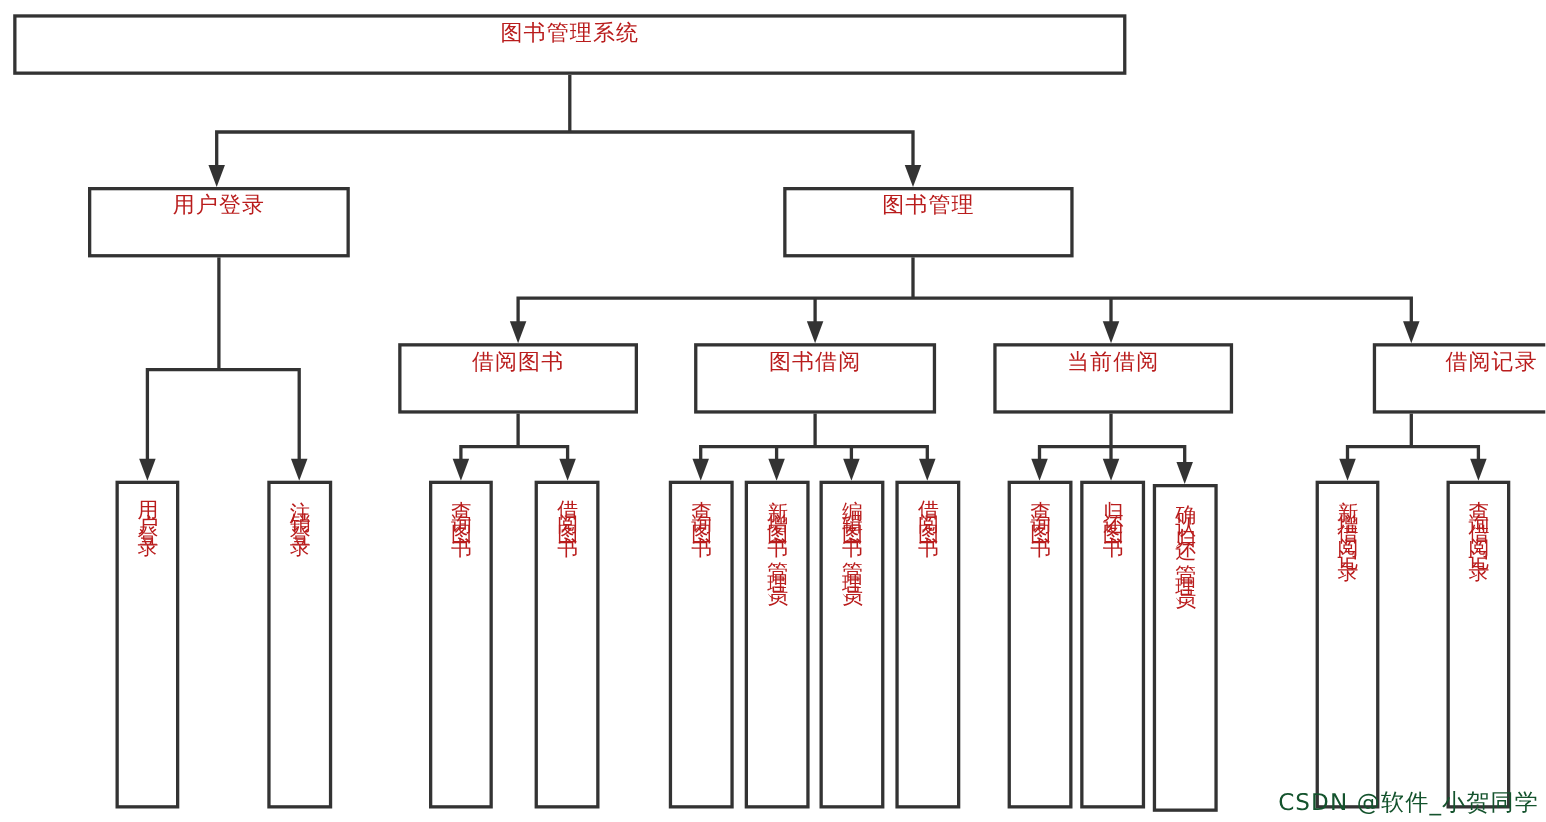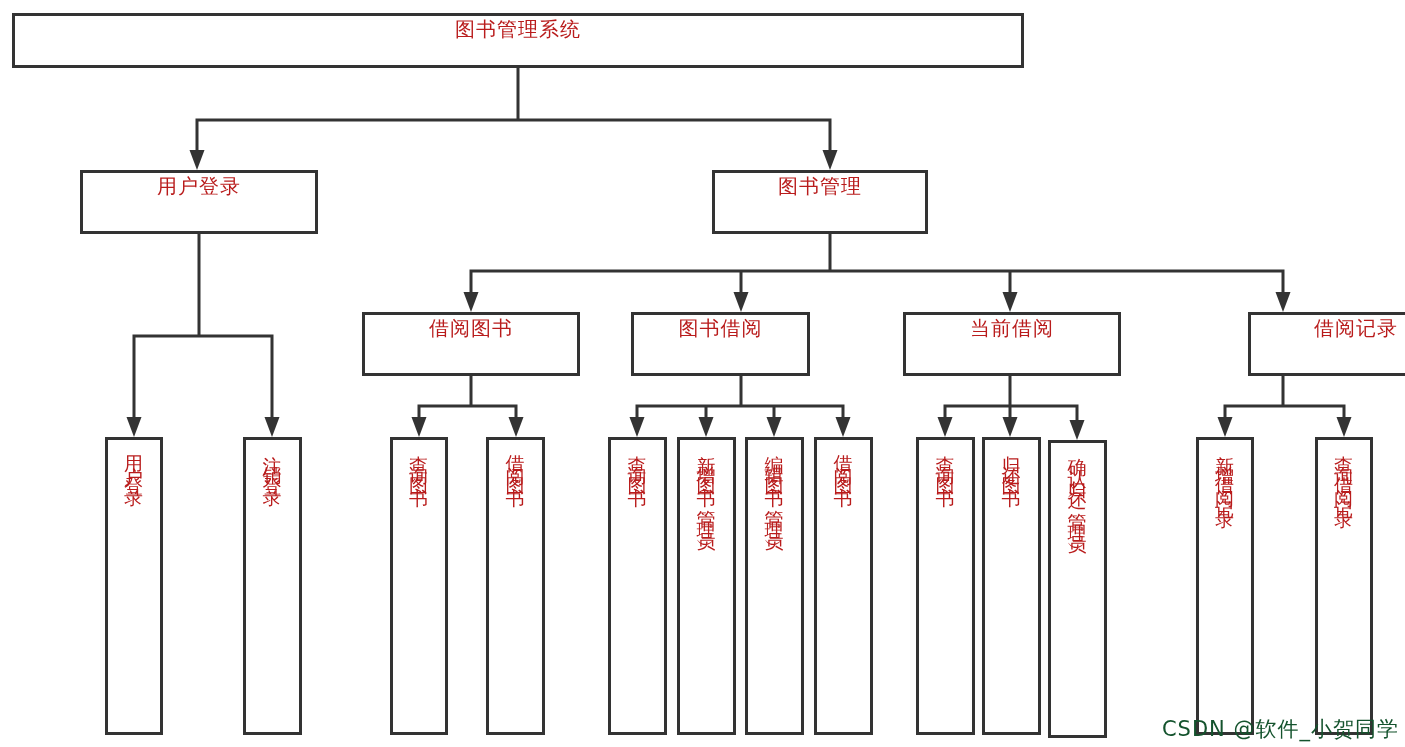--- a/index.html
+++ b/index.html
@@ -102,28 +102,28 @@
     </g>
   </svg>
 
   <div class="node hbox" style="left:12px; top:13px; width:1012px; height:55px;">
     <span>图书管理系统</span>
   </div>
 
   <div class="node hbox" style="left:80px; top:170px; width:238px; height:64px;">
     <span>用户登录</span>
   </div>
-  <div class="node hbox" style="left:712px; top:170px; width:216px; height:64px;">
+  <div class="node hbox" style="left:712px; top:170px; width:264px; height:64px;">
     <span>图书管理</span>
   </div>
 
   <div class="node hbox" style="left:362px; top:312px; width:218px; height:64px;">
     <span>借阅图书</span>
   </div>
-  <div class="node hbox" style="left:631px; top:312px; width:179px; height:64px;">
+  <div class="node hbox" style="left:631px; top:312px; width:220px; height:64px;">
     <span>图书借阅</span>
   </div>
   <div class="node hbox" style="left:903px; top:312px; width:218px; height:64px;">
     <span>当前借阅</span>
   </div>
   <div class="node hbox" style="left:1248px; top:312px; width:216px; height:64px;">
     <span>借阅记录</span>
   </div>
 
   <div class="node vbox" style="left:105px; top:437px; width:58px; height:298px;">

